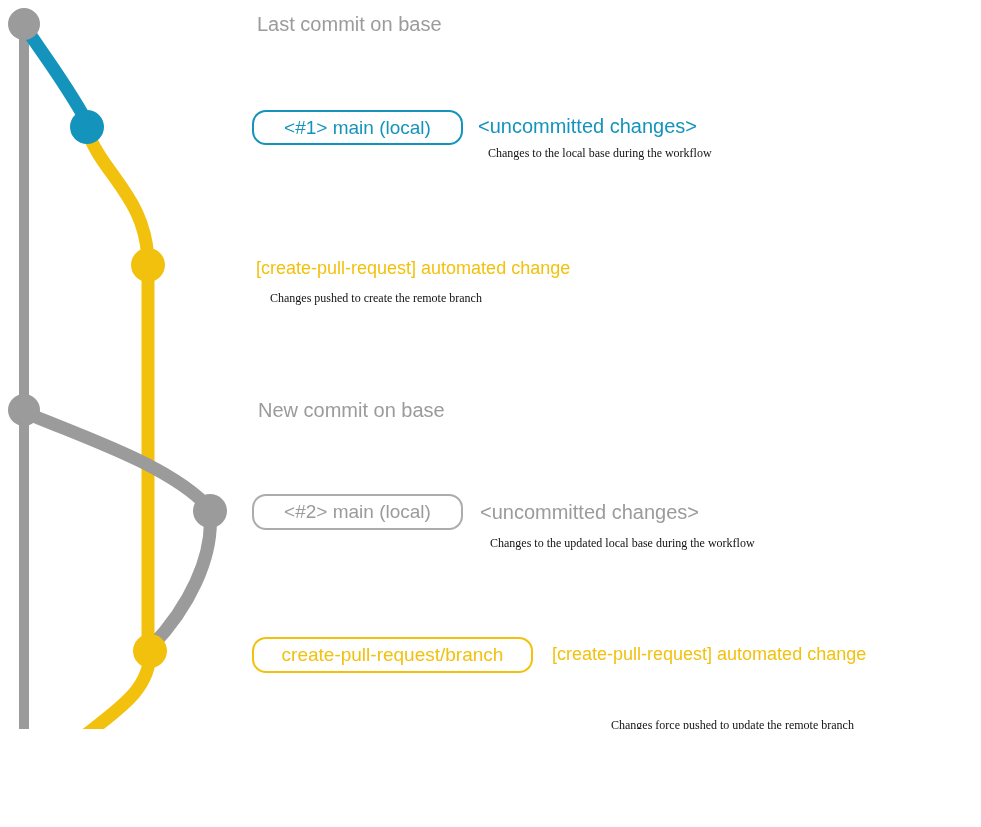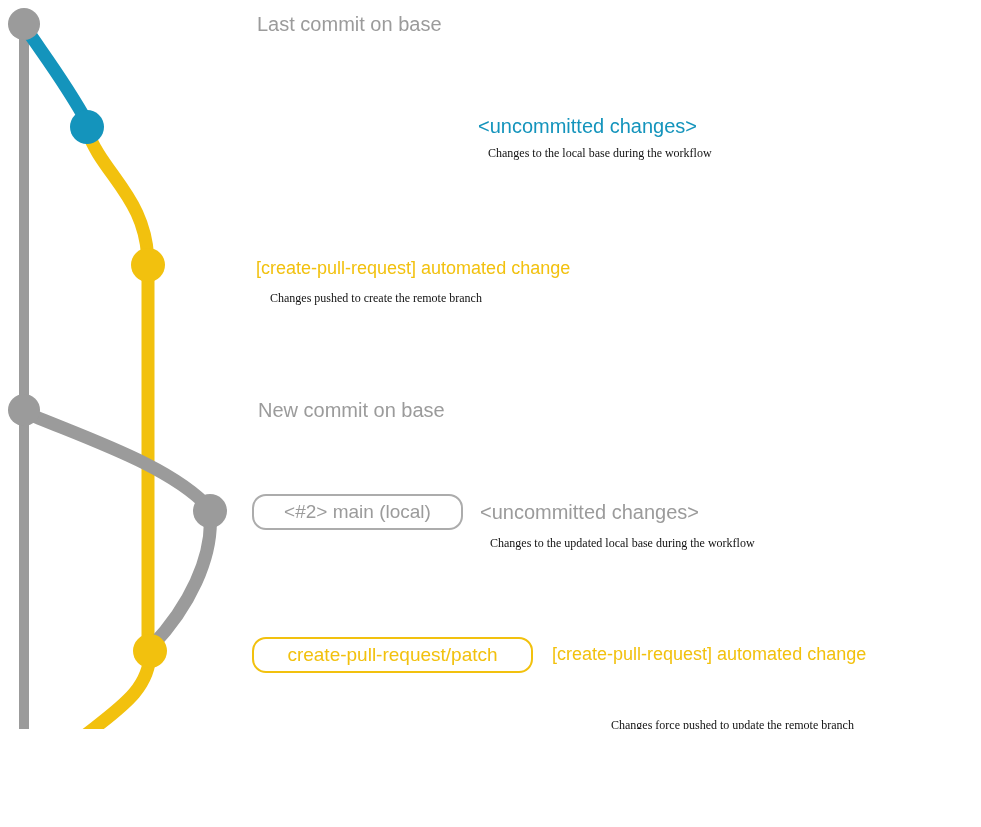--- a/index.html
+++ b/index.html
@@ -103,31 +103,32 @@
     <circle cx="87" cy="127" r="17" fill="#1494bc"></circle>
     <circle cx="148" cy="265" r="17" fill="#f2c10e"></circle>
     <circle cx="24" cy="410" r="16" fill="#9b9b9b"></circle>
     <circle cx="210" cy="511" r="17" fill="#9b9b9b"></circle>
     <circle cx="150" cy="651" r="17" fill="#f2c10e"></circle>
     <circle cx="26" cy="794" r="16" fill="#9b9b9b"></circle>
   </svg>
 
   <div id="lbl-last-commit" class="sans-note">Last commit on base</div>
 
+  <div class="badge teal">&lt;#1&gt; main (local)</div>
   <div id="status-1" class="status-teal">&lt;uncommitted changes&gt;</div>
   <div id="caption-1" class="caption">Changes to the local base during the workflow</div>
 
   <div id="lbl-push-1" class="label-yellow">[create-pull-request] automated change</div>
   <div id="caption-2" class="caption">Changes pushed to create the remote branch</div>
 
   <div id="lbl-new-commit" class="sans-note">New commit on base</div>
 
   <div class="badge gray1">&lt;#2&gt; main (local)</div>
   <div id="status-2" class="status-gray">&lt;uncommitted changes&gt;</div>
   <div id="caption-3" class="caption">Changes to the updated local base during the workflow</div>
 
-  <div class="badge yellow">create-pull-request/patch</div>
+  <div class="badge yellow">create-pull-request/branch</div>
   <div id="lbl-push-2" class="label-yellow">[create-pull-request] automated change</div>
   <div id="caption-4" class="caption">Changes force pushed to update the remote branch</div>
 
   <div class="badge gray2">local</div>
 
 </div>
 
 </body></html>

